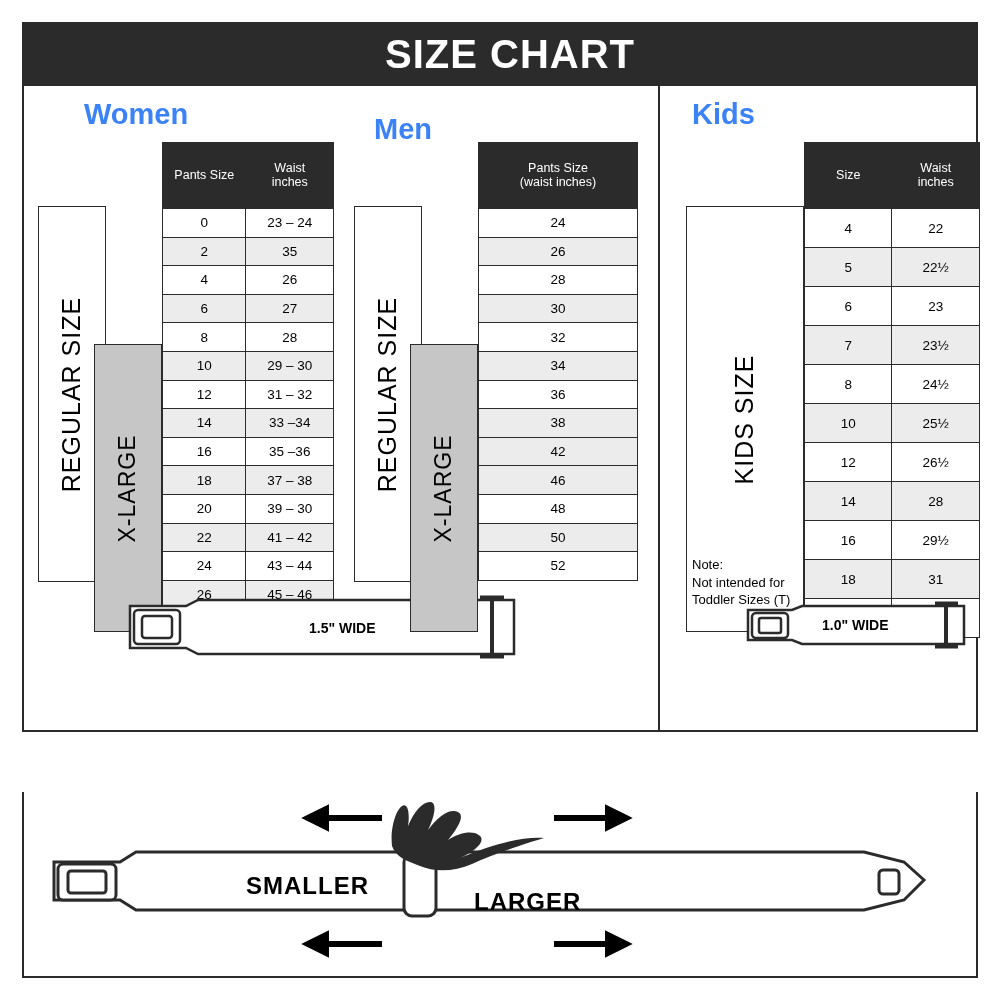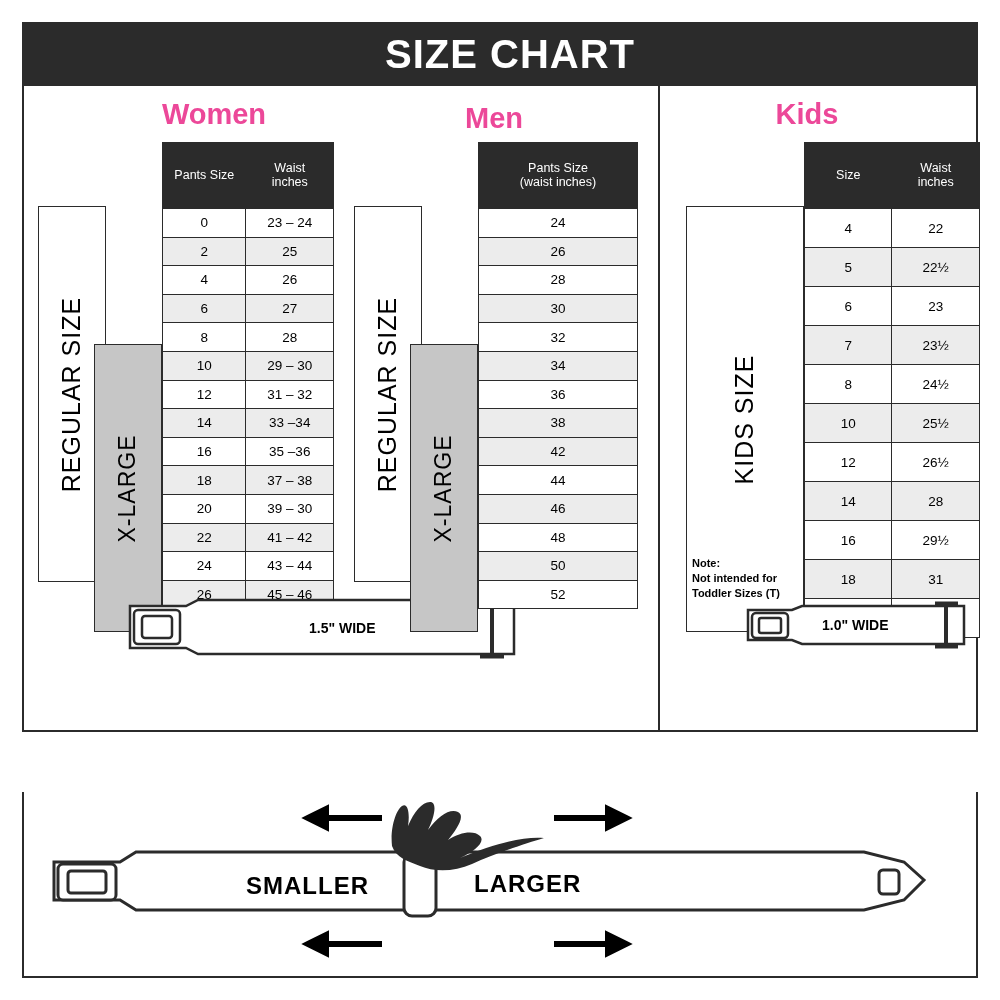--- a/index.html
+++ b/index.html
@@ -39,22 +39,21 @@
     background: #ffffff;
   }
   .vdivider {
     position: absolute;
     top: 0; bottom: 0;
     width: 2px;
     background: #2b2b2b;
   }
   .sec-title {
     position: absolute;
-    text-align: center;
-    color: #ec4899;
+    color: #3b82f6;
     font-size: 29px;
     font-weight: bold;
   }
   
   .tbl {
     position: absolute;
     border-collapse: collapse;
     font-size: 13.5px;
   }
   .tbl td, .tbl th {
@@ -84,22 +83,22 @@
   }
   .side-label span {
     transform: rotate(-90deg);
     white-space: nowrap;
   }
   .reg-bg  { position:absolute; background:#ffffff; border:1px solid #2b2b2b;}
   .xl-bg   { position:absolute; background:#c6c6c6; border:1px solid #2b2b2b;}
   
   .note {
     position: absolute;
-    font-size: 11px;
-    font-weight: bold;
+    font-size: 13px;
+    font-weight: normal;
     line-height: 1.35;
     color: #000;
   }
   
   .belt-wrap { position: absolute; }
   .belt-label {
     position: absolute;
     font-size: 14px;
     font-weight: bold;
     color: #000;
@@ -168,21 +167,21 @@
           </th>
         </tr>
       </thead>
       <tbody>
           <tr>
             <td class="white" style="width: 84px;">0</td>
             <td class="white" style="width: 88px;">23 – 24</td>
           </tr>
           <tr>
             <td class="zebra" style="width: 84px;">2</td>
-            <td class="zebra" style="width: 88px;">25</td>
+            <td class="zebra" style="width: 88px;">35</td>
           </tr>
           <tr>
             <td class="white" style="width: 84px;">4</td>
             <td class="white" style="width: 88px;">26</td>
           </tr>
           <tr>
             <td class="zebra" style="width: 84px;">6</td>
             <td class="zebra" style="width: 88px;">27</td>
           </tr>
           <tr>
@@ -237,21 +236,21 @@
         <path d="M16 14 L72 14 L84 8 L400 8 L400 62 L84 62 L72 56 L16 56 Z" fill="#ffffff" stroke="#2b2b2b" stroke-width="2.5"></path>
         <rect x="20" y="18" width="46" height="34" rx="4" fill="#ffffff" stroke="#2b2b2b" stroke-width="2.5"></rect>
         <rect x="28" y="24" width="30" height="22" rx="3" fill="#ffffff" stroke="#2b2b2b" stroke-width="2.5"></rect>
         <line x1="378" y1="4" x2="378" y2="66" stroke="#2b2b2b" stroke-width="4"></line>
         <line x1="366" y1="6" x2="390" y2="6" stroke="#2b2b2b" stroke-width="5"></line>
         <line x1="366" y1="64" x2="390" y2="64" stroke="#2b2b2b" stroke-width="5"></line>
       </svg>
       <div class="belt-label" style="left:195px; top:28px;">1.5" WIDE</div>
     </div>
 
-    <div class="sec-title" style="left:350px; top:16px; width:240px;">Men</div>
+    <div class="sec-title" style="left:350px; top:27px; width:240px;">Men</div>
 
     <div class="reg-bg" style="left:330px; top:120px; width:68px; height:376px;"></div>
     <div class="xl-bg" style="left:386px; top:258px; width:68px; height:288px;"></div>
 
     <div class="side-label" style="left:330px; top:120px; width:68px; height:376px;">
       <span>REGULAR SIZE</span>
     </div>
     <div class="side-label" style="left:386px; top:258px; width:68px; height:288px; font-size:23px;">
       <span>X-LARGE</span>
     </div>
@@ -285,23 +284,20 @@
             <td class="zebra" style="width: 160px;">34</td>
           </tr>
           <tr>
             <td class="white" style="width: 160px;">36</td>
           </tr>
           <tr>
             <td class="zebra" style="width: 160px;">38</td>
           </tr>
           <tr>
             <td class="zebra" style="width: 160px;">42</td>
-          </tr>
-          <tr>
-            <td class="white" style="width: 160px;">44</td>
           </tr>
           <tr>
             <td class="zebra" style="width: 160px;">46</td>
           </tr>
           <tr>
             <td class="white" style="width: 160px;">48</td>
           </tr>
           <tr>
             <td class="zebra" style="width: 160px;">50</td>
           </tr>
@@ -418,16 +414,16 @@
         <line x1="290" y1="152" x2="358" y2="152"></line>
         <polygon points="284,152 302,143 302,161"></polygon>
 
         <line x1="530" y1="26" x2="596" y2="26"></line>
         <polygon points="602,26 584,17 584,35"></polygon>
         <line x1="530" y1="152" x2="596" y2="152"></line>
         <polygon points="602,152 584,143 584,161"></polygon>
       </g>
     </svg>
     <div class="adj-word" style="left:222px; top:80px;">SMALLER</div>
-    <div class="adj-word" style="left:450px; top:78px;">LARGER</div>
+    <div class="adj-word" style="left:450px; top:96px;">LARGER</div>
   </div>
 
 </div>
 
 </body></html>

